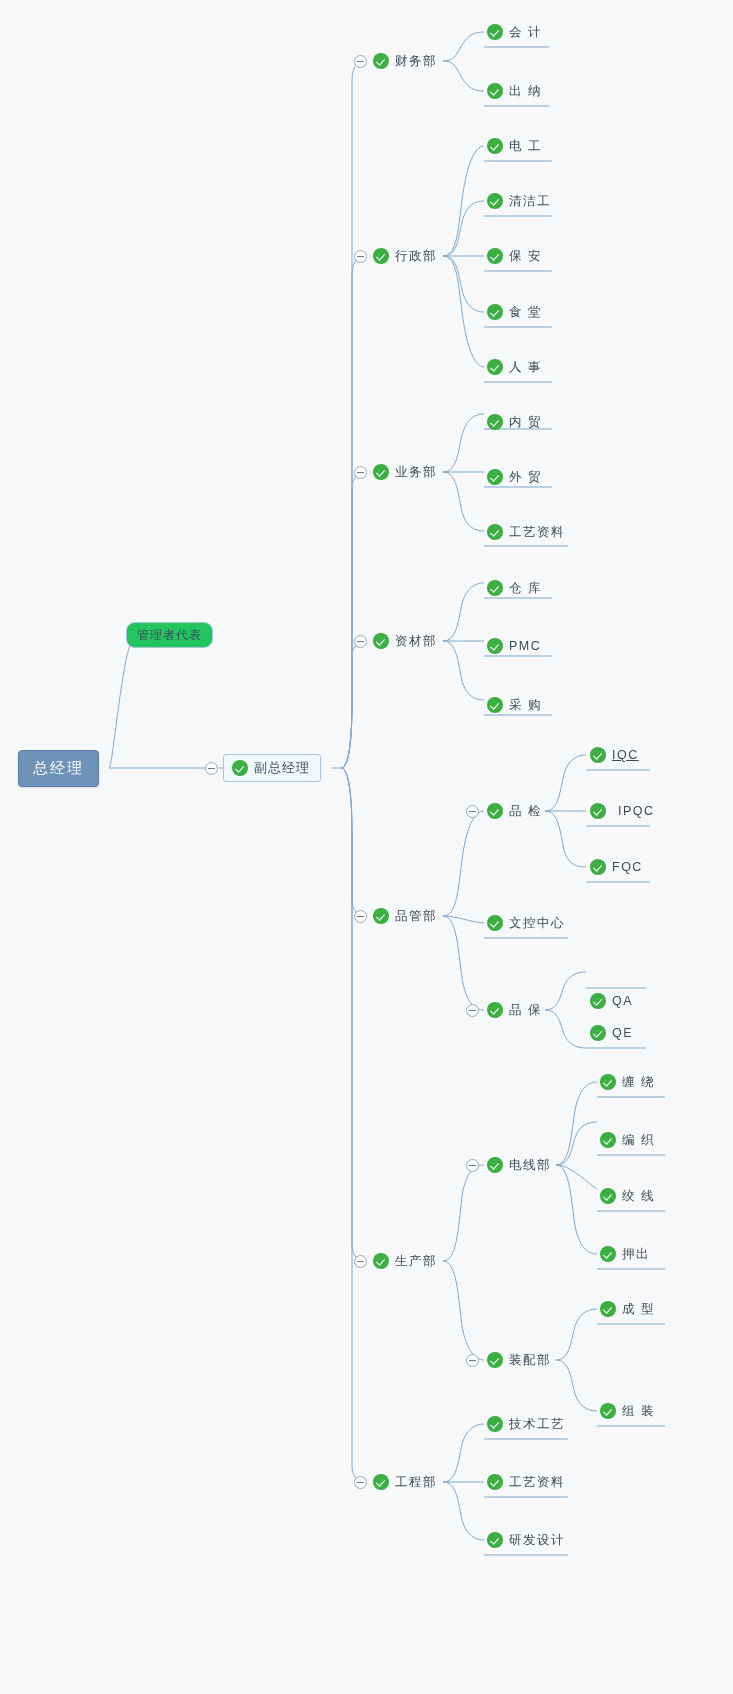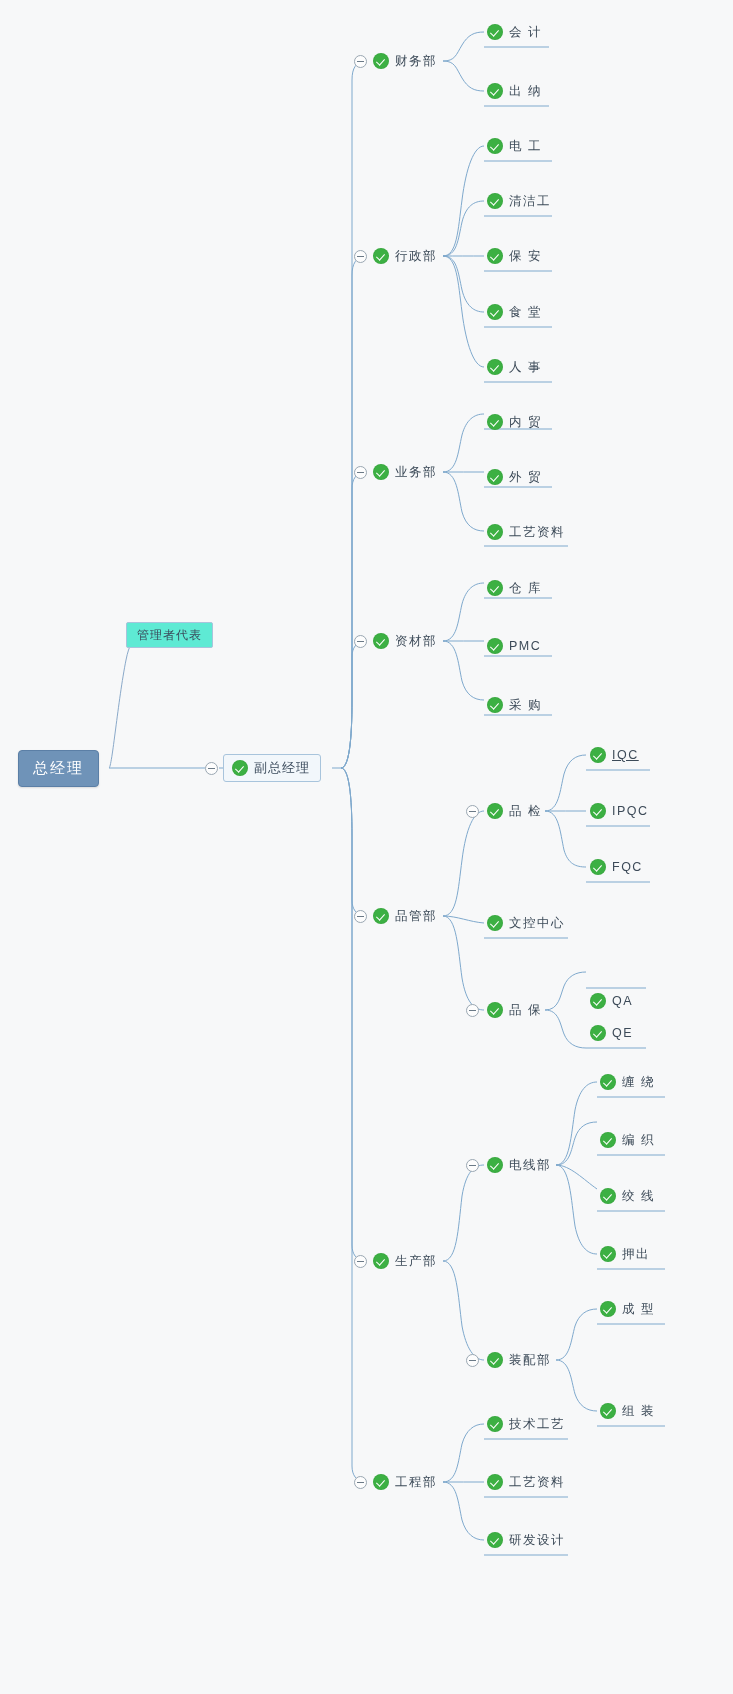--- a/index.html
+++ b/index.html
@@ -51,23 +51,23 @@
     background: #f2f7fb;
     border: 1px solid #a8c4dc;
     border-radius: 3px;
     color: #3b4b5c;
     font-size: 13px;
     padding: 0 10px 0 8px;
     height: 28px;
     letter-spacing: 1px;
   }
   .node.plainbox {
-    background: #5eead4;
+    background: #22c55e;
     border: 1px solid #a8c4dc;
-    border-radius: 2px;
+    border-radius: 9px;
     color: #3b4b5c;
     font-size: 12px;
     padding: 0 10px;
     height: 26px;
     letter-spacing: 1px;
   }
   
   .node.leaf {
     color: #3c4a58;
     font-size: 12.5px;
@@ -312,21 +312,21 @@
 
   <div class="collapse" style="left:466px; top:805px;"></div>
   <div class="node leaf" style="left:487px; top:798px;justify-content:center;">
     <span class="check"></span>
     <span class="label">品 检</span>
   </div>
   <div class="node leaf" style="left:590px; top:742px;text-decoration:underline;">
     <span class="check"></span>
     <span class="label">IQC</span>
   </div>
-  <div class="node leaf" style="left:590px; top:798px;">
+  <div class="node leaf" style="left:590px; top:798px;gap:6px;">
     <span class="check"></span>
     <span class="label">IPQC</span>
   </div>
   <div class="node leaf" style="left:590px; top:854px;">
     <span class="check"></span>
     <span class="label">FQC</span>
   </div>
 
   <div class="node leaf" style="left:487px; top:910px;">
     <span class="check"></span>

